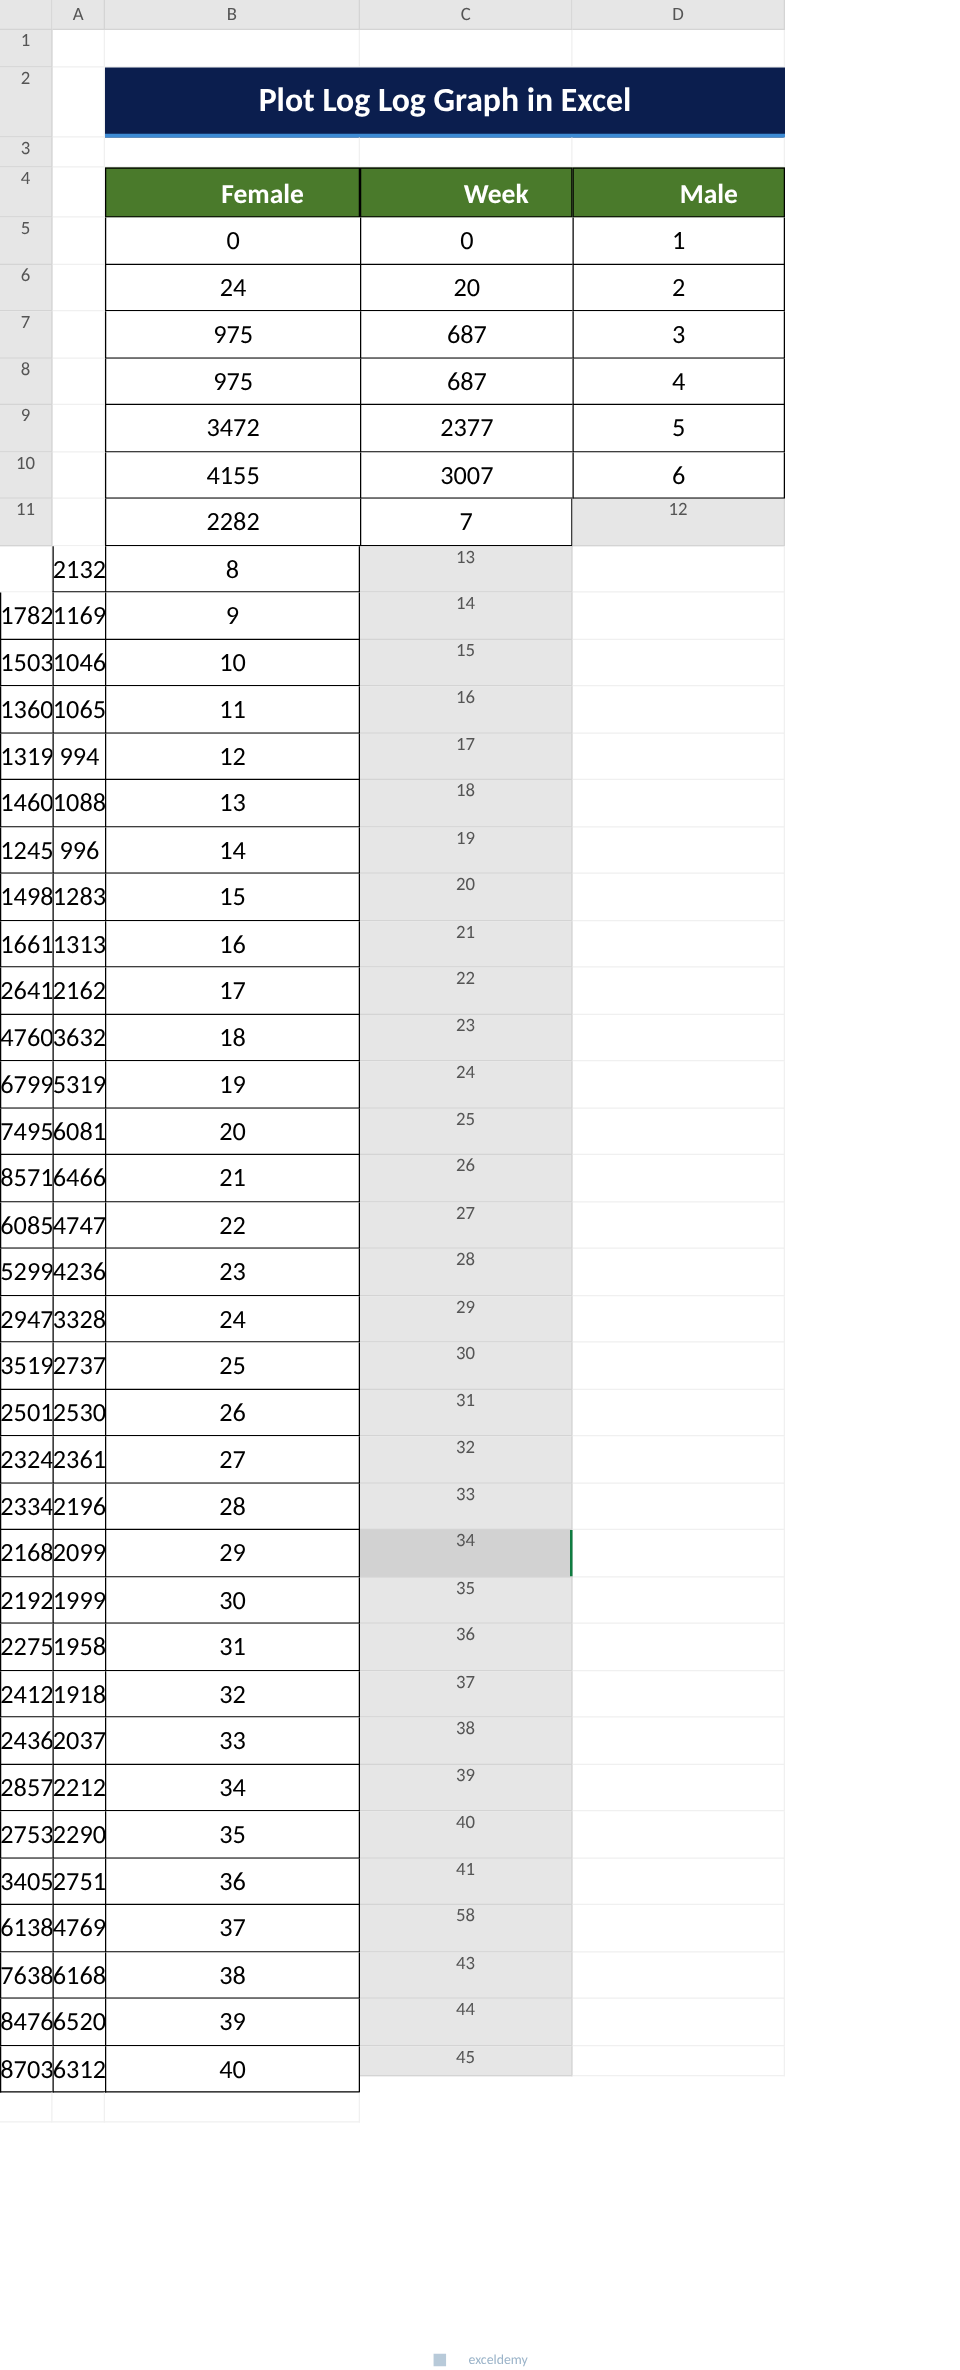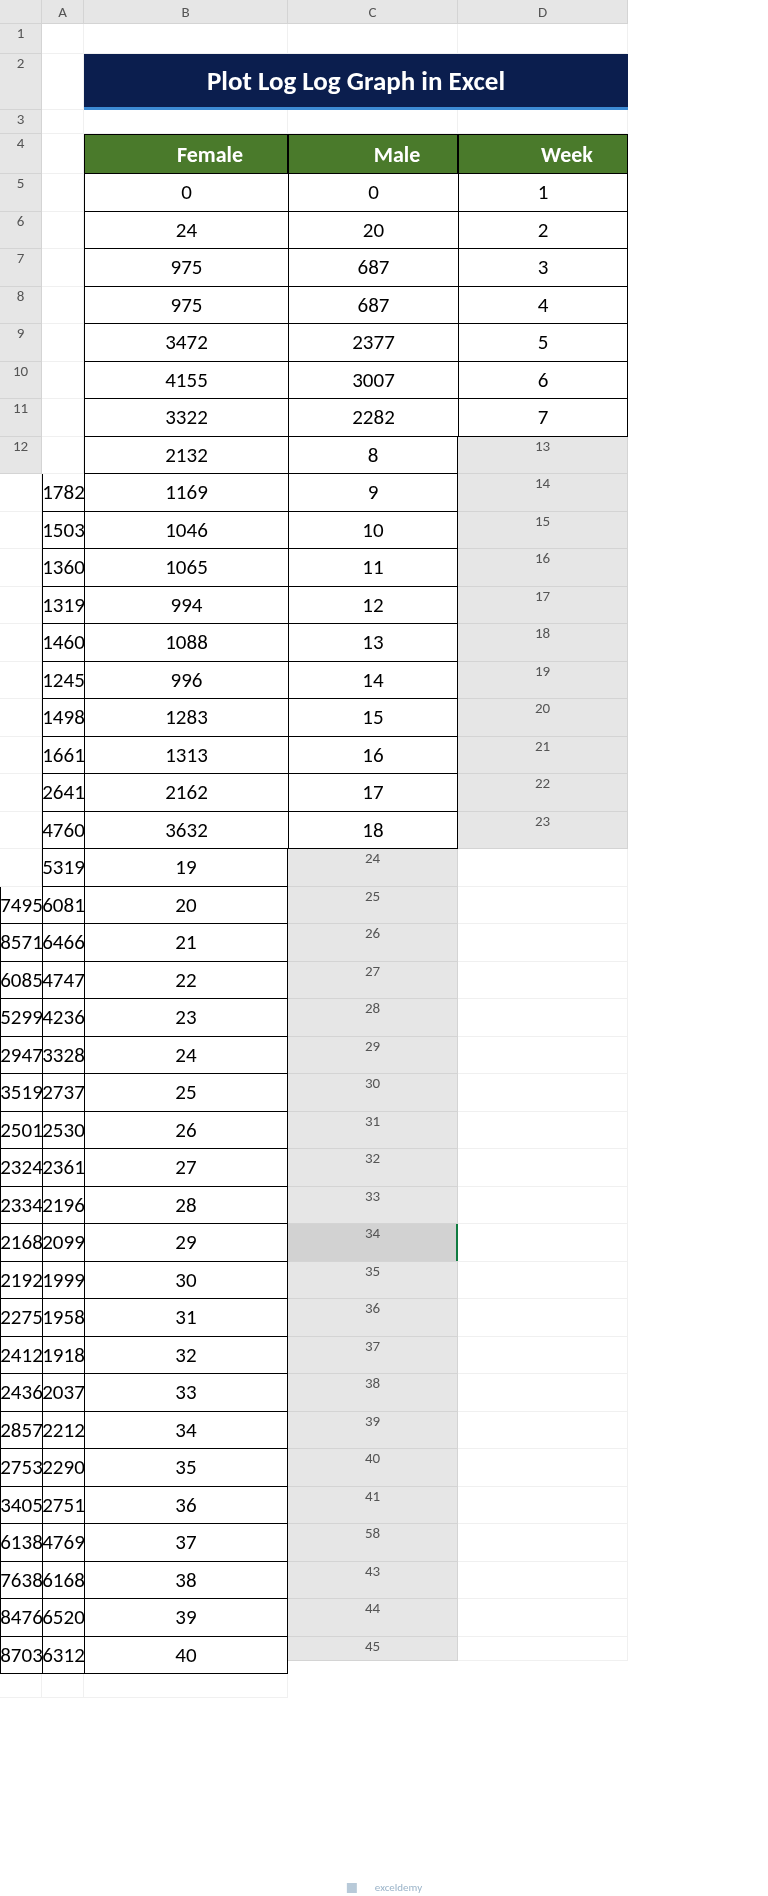--- a/index.html
+++ b/index.html
@@ -113,22 +113,22 @@
 
   <div class="rowhdr blank-row">3</div>
   <div class="cell blank-row"></div>
   <div class="cell blank-row"></div>
   <div class="cell blank-row"></div>
   <div class="cell blank-row"></div>
 
   <div class="rowhdr hdr-row">4</div>
   <div class="cell hdr-row"></div>
   <div class="th hdr-row">Female</div>
+  <div class="th hdr-row last-col">Week</div>
   <div class="th hdr-row">Male</div>
-  <div class="th hdr-row last-col">Week</div>
 
 <div class="rowhdr data-row">5</div>
     <div class="cell data-row"></div>
     <div class="td data-row">0</div>
     <div class="td data-row">0</div>
     <div class="td data-row last-col">1</div>
     <div class="rowhdr data-row">6</div>
     <div class="cell data-row"></div>
     <div class="td data-row">24</div>
     <div class="td data-row">20</div>
@@ -148,21 +148,20 @@
     <div class="td data-row">3472</div>
     <div class="td data-row">2377</div>
     <div class="td data-row last-col">5</div>
     <div class="rowhdr data-row">10</div>
     <div class="cell data-row"></div>
     <div class="td data-row">4155</div>
     <div class="td data-row">3007</div>
     <div class="td data-row last-col">6</div>
     <div class="rowhdr data-row">11</div>
     <div class="cell data-row"></div>
-    <div class="td data-row">3322</div>
     <div class="td data-row">2282</div>
     <div class="td data-row last-col">7</div>
     <div class="rowhdr data-row">12</div>
     <div class="cell data-row"></div>
     <div class="td data-row">2132</div>
     <div class="td data-row last-col">8</div>
     <div class="rowhdr data-row">13</div>
     <div class="cell data-row"></div>
     <div class="td data-row">1782</div>
     <div class="td data-row">1169</div>
@@ -207,20 +206,21 @@
     <div class="td data-row">2641</div>
     <div class="td data-row">2162</div>
     <div class="td data-row last-col">17</div>
     <div class="rowhdr data-row">22</div>
     <div class="cell data-row"></div>
     <div class="td data-row">4760</div>
     <div class="td data-row">3632</div>
     <div class="td data-row last-col">18</div>
     <div class="rowhdr data-row">23</div>
     <div class="cell data-row"></div>
+    <div class="td data-row">6799</div>
     <div class="td data-row">5319</div>
     <div class="td data-row last-col">19</div>
     <div class="rowhdr data-row">24</div>
     <div class="cell data-row"></div>
     <div class="td data-row">7495</div>
     <div class="td data-row">6081</div>
     <div class="td data-row last-col">20</div>
     <div class="rowhdr data-row">25</div>
     <div class="cell data-row"></div>
     <div class="td data-row">8571</div>

